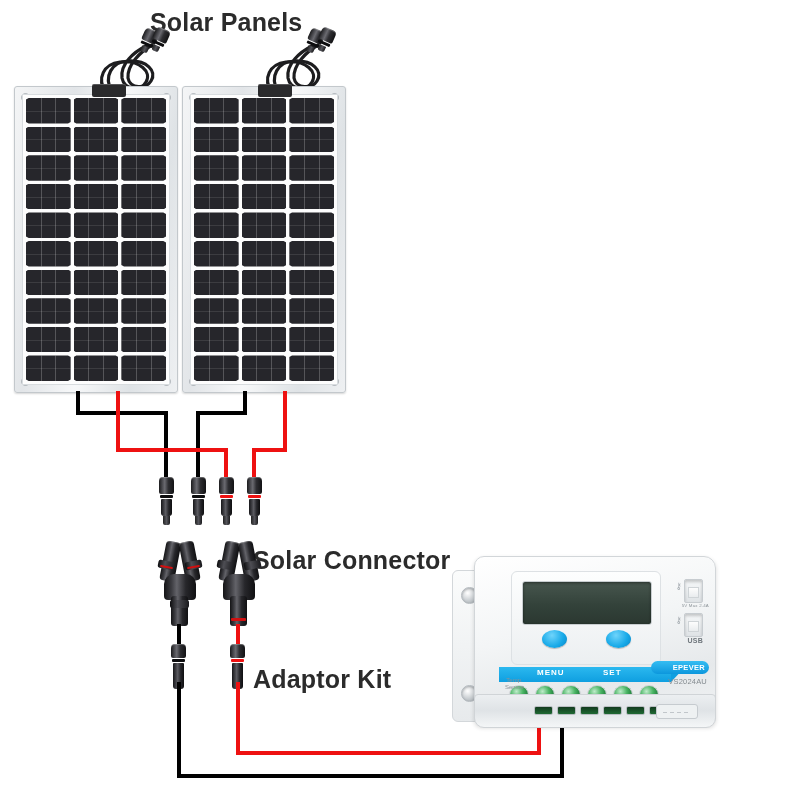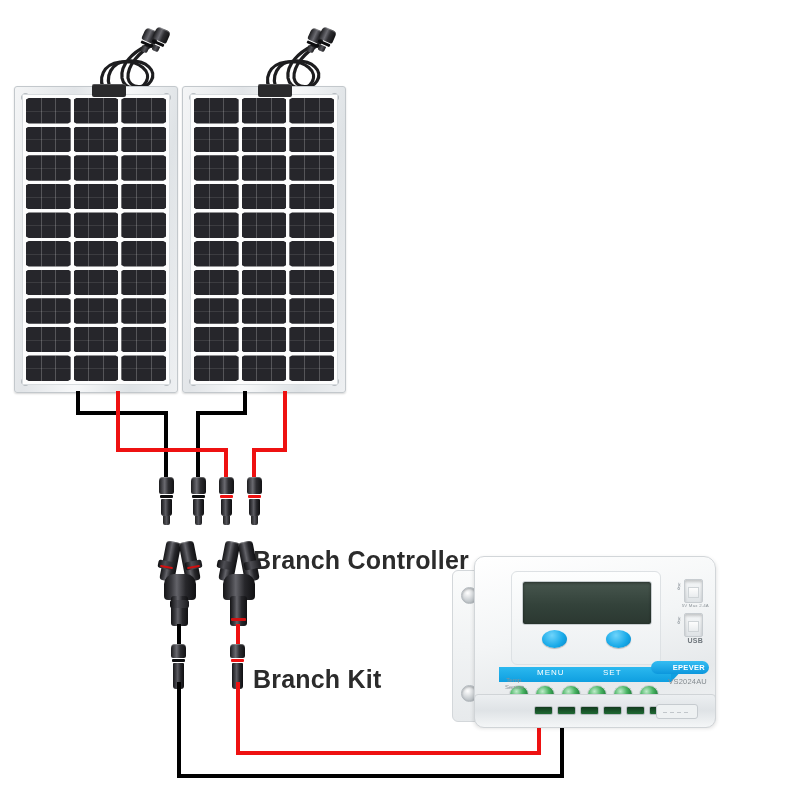--- a/index.html
+++ b/index.html
@@ -73,21 +73,21 @@
   .lcd{position:absolute;left:10px;top:9px;width:128px;height:42px;border-radius:3px;
        background:linear-gradient(180deg,#47564e,#33423a 55%,#2b3831);
        border:1px solid #c9ced1;box-shadow:inset 0 1px 3px rgba(0,0,0,.45);}
   .btn{position:absolute;top:58px;width:25px;height:18px;border-radius:50%;
        background:radial-gradient(circle at 40% 30%,#6fd4fb,#17a9e8 58%,#0a84c4);
        box-shadow:0 1px 1px rgba(0,0,0,.25);}
   .bluebar{position:absolute;left:24px;top:110px;width:172px;height:15px;
            background:linear-gradient(180deg,#2bb8ef,#0f9fe0);}
   .bluebar:after{content:"";position:absolute;right:-14px;top:0;border-left:14px solid #0f9fe0;
            border-bottom:15px solid transparent;}
-  .bbl{position:absolute;top:111px;font-size:8px;color:#fff;font-weight:normal;letter-spacing:1px;}
+  .bbl{position:absolute;top:111px;font-size:8px;color:#fff;font-weight:bold;letter-spacing:1px;}
   .usb{position:absolute;right:12px;width:17px;height:22px;border-radius:2px;
        background:linear-gradient(180deg,#f6f8f9,#dfe3e6);border:1px solid #c7ccd0;
        box-shadow:inset 0 2px 3px rgba(0,0,0,.2);}
   .usb:after{content:"";position:absolute;left:3px;right:3px;top:7px;height:9px;
        background:linear-gradient(180deg,#fdfdfd,#e9ecee);border:1px solid #cfd4d7;}
   .usbicon{position:absolute;right:33px;font-size:9px;color:#9aa1a7;}
   .usbtxt{position:absolute;font-size:4.4px;color:#8d949a;letter-spacing:.2px;white-space:nowrap;}
   .term{position:absolute;width:18px;height:18px;border-radius:50%;
         background:radial-gradient(circle at 36% 30%,#bfeccb 0%,#49b463 38%,#1d7a38 72%,#0e5224 100%);
         border:1px solid #cdd2d5;box-shadow:0 1px 1px rgba(0,0,0,.2);}
@@ -111,22 +111,23 @@
   .vent{position:absolute;left:204px;top:148px;width:40px;height:13px;border-radius:3px;
         border:1px solid #c6cbcf;background:#eef1f2;}
   .vent:after{content:"";position:absolute;left:6px;right:6px;top:7px;height:1px;
         background:repeating-linear-gradient(90deg,#c1c6ca 0 4px,transparent 4px 7px);}
 </style>
 </head>
 <body>
 
 <div id="stage">
 
-  <div class="lbl" id="lbl-branch">Branch Controller</div>
-  <div class="lbl" id="lbl-adaptor">Branch Kit</div>
+  <div class="lbl" id="lbl-panels">Solar Panels</div>
+  <div class="lbl" id="lbl-branch">Solar Connector</div>
+  <div class="lbl" id="lbl-adaptor">Adaptor Kit</div>
 
   <svg width="800" height="800" style="position:absolute;left:0;top:0;">
     <g fill="none" stroke="#1d1d1f" stroke-width="3.2" stroke-linecap="round">
       <path d="M106,93 C96,78 104,64 120,62 C140,60 152,72 146,82 C141,91 124,90 122,78 C120,64 134,52 146,46"></path>
       <path d="M112,92 C103,76 112,62 128,61 C147,60 157,71 151,81 C146,89 130,89 128,78 C127,65 140,52 152,45"></path>
       <path d="M272,93 C262,78 270,64 286,62 C306,60 318,72 312,82 C307,91 290,90 288,78 C286,64 300,52 312,46"></path>
       <path d="M278,92 C269,76 278,62 294,61 C313,60 323,71 317,81 C312,89 296,89 294,78 C293,65 306,52 318,45"></path>
     </g>
   </svg>
   <div class="mc4" style="left:136px;top:28px;transform:rotate(24deg);transform-origin:50% 100%;">

